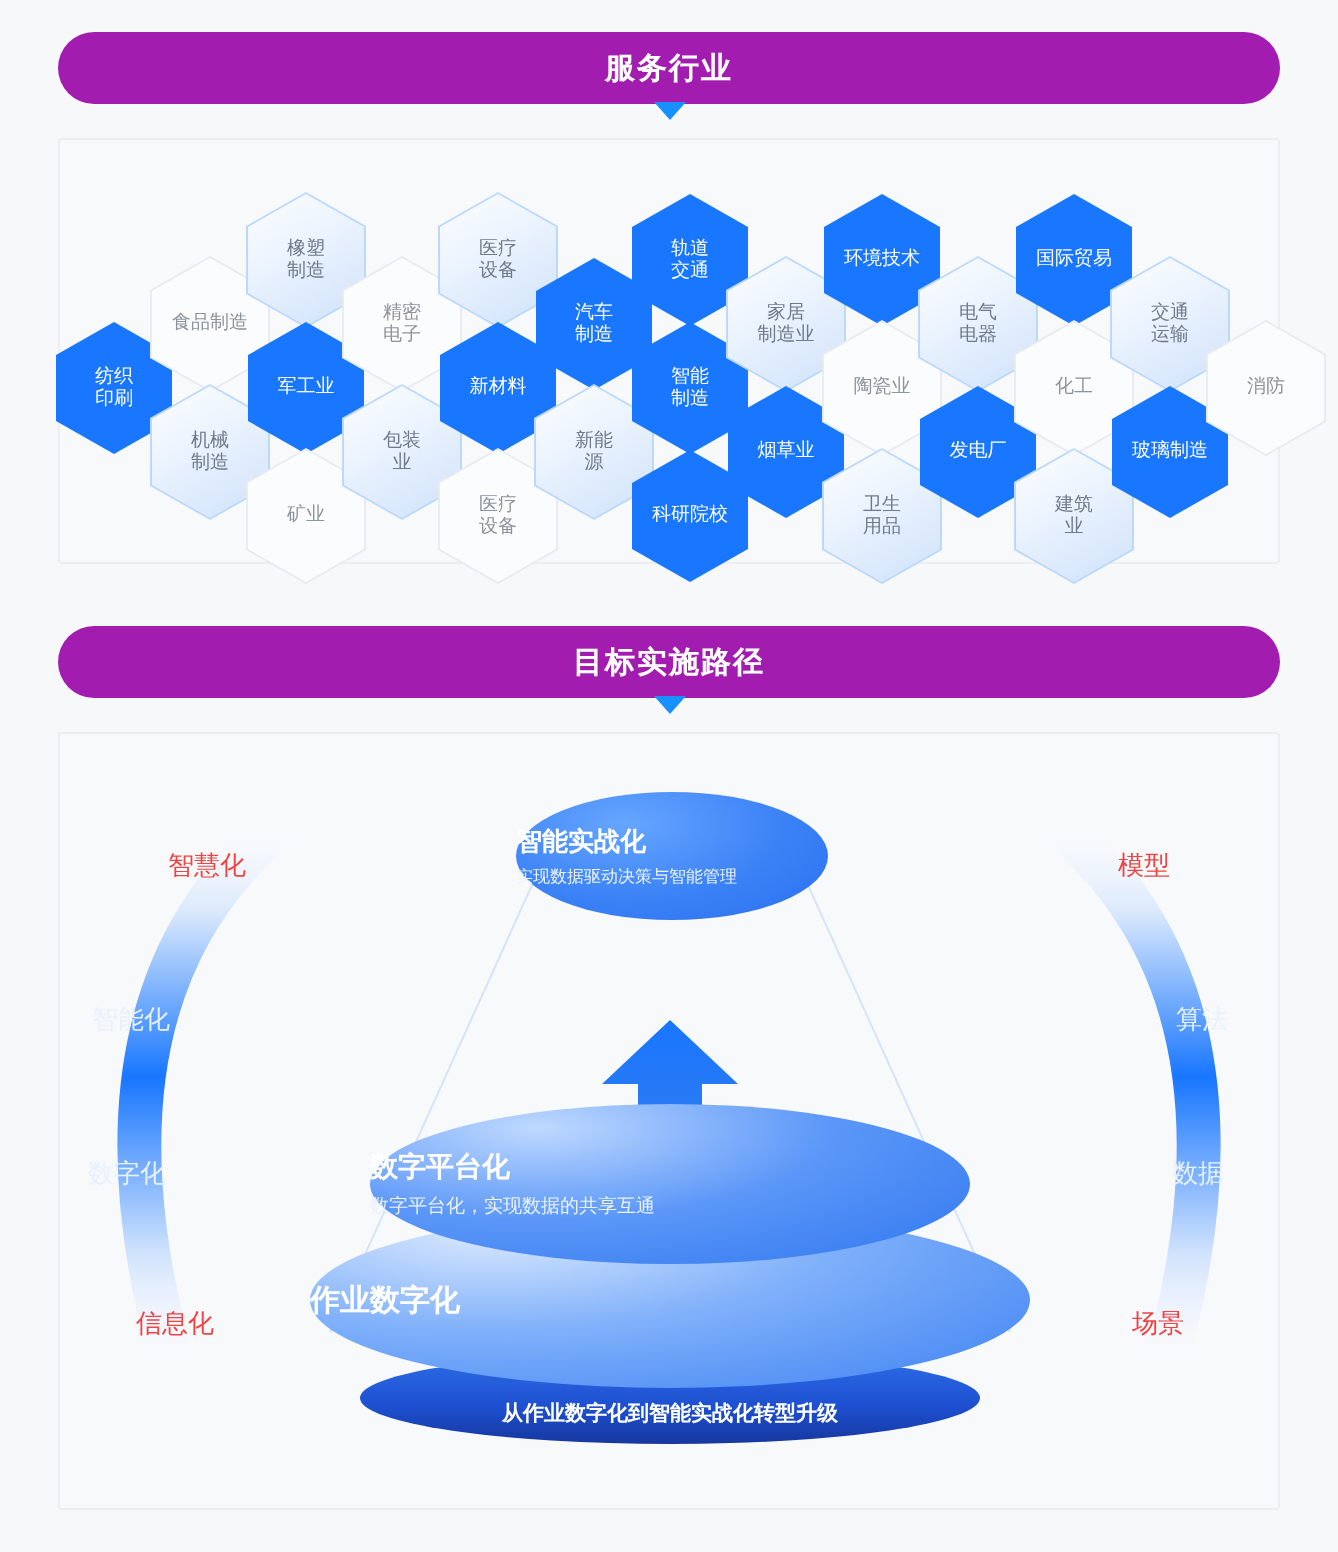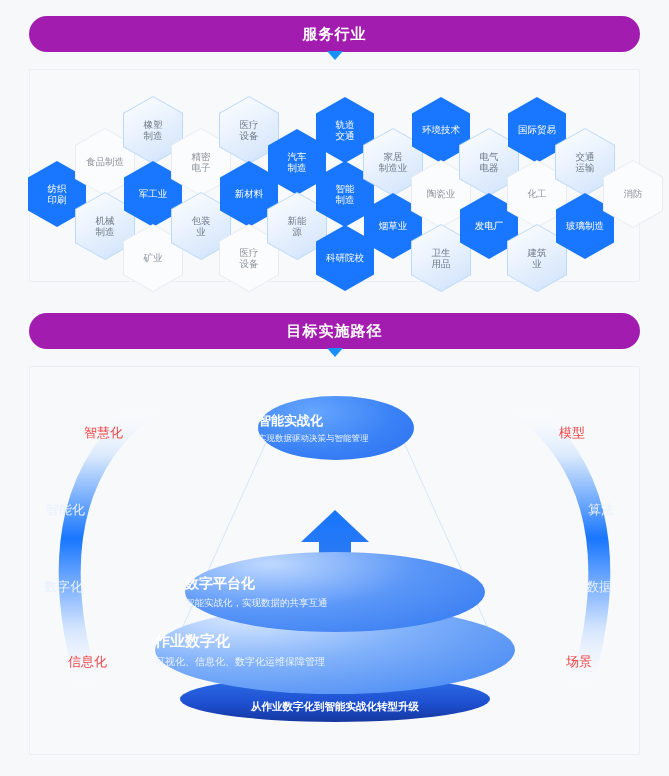--- a/index.html
+++ b/index.html
@@ -350,26 +350,25 @@
       </linearGradient>
     </defs>
     <path d="M36 2 L70 34 L52 34 L52 60 L20 60 L20 34 L2 34 Z" fill="url(#arrG)"></path>
   </svg>
 
   <div class="base-band" style="left:180px; top:676px; width:310px; height:46px;"></div>
   <div class="base-text" style="left:180px; top:700px; width:310px;">从作业数字化到智能实战化转型升级</div>
 
   <div class="layer l4" style="left:155px; top:606px; width:360px; height:88px;">
     <span class="lt" style="font-size:15px;">作业数字化</span>
-    <span class="ls" style="font-size:10px; margin-top:4px;">可视化、信息化、数字化运维保障管理</span>
   </div>
 
   <div class="layer l3" style="left:185px; top:552px; width:300px; height:80px;">
     <span class="lt" style="font-size:14px;">数字平台化</span>
-    <span class="ls" style="font-size:9.5px; margin-top:4px;">智能实战化，实现数据的共享互通</span>
+    <span class="ls" style="font-size:9.5px; margin-top:4px;">数字平台化，实现数据的共享互通</span>
   </div>
 
 
   <div class="layer l1" style="left:258px; top:396px; width:156px; height:64px;">
     <span class="lt" style="font-size:13px;">智能实战化</span>
     <span class="ls" style="font-size:8.5px; margin-top:3px;">实现数据驱动决策与智能管理</span>
   </div>
 
 </div>
 

